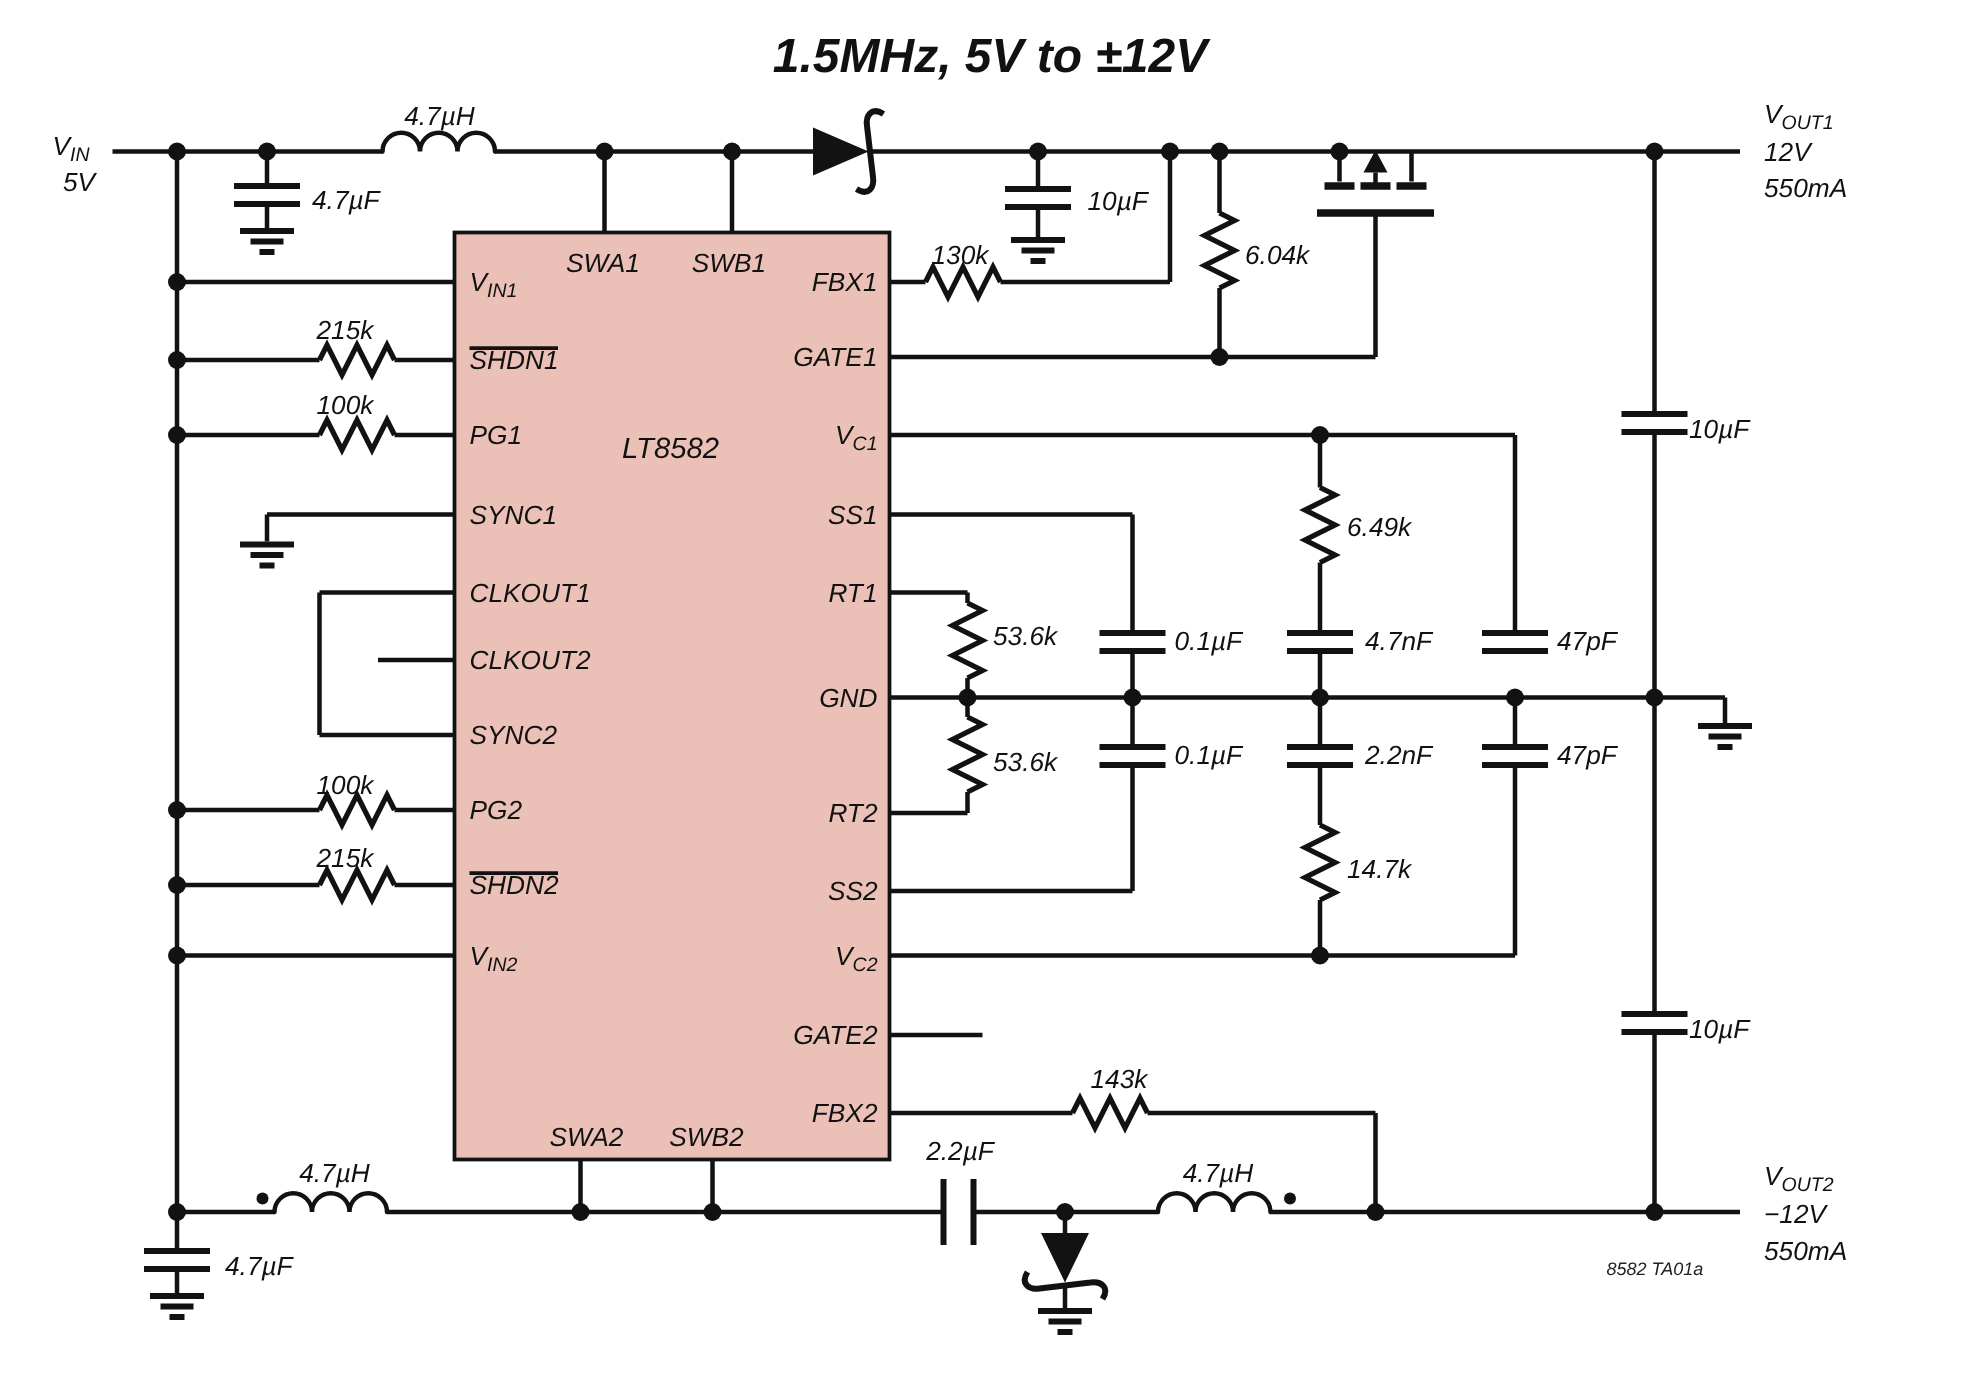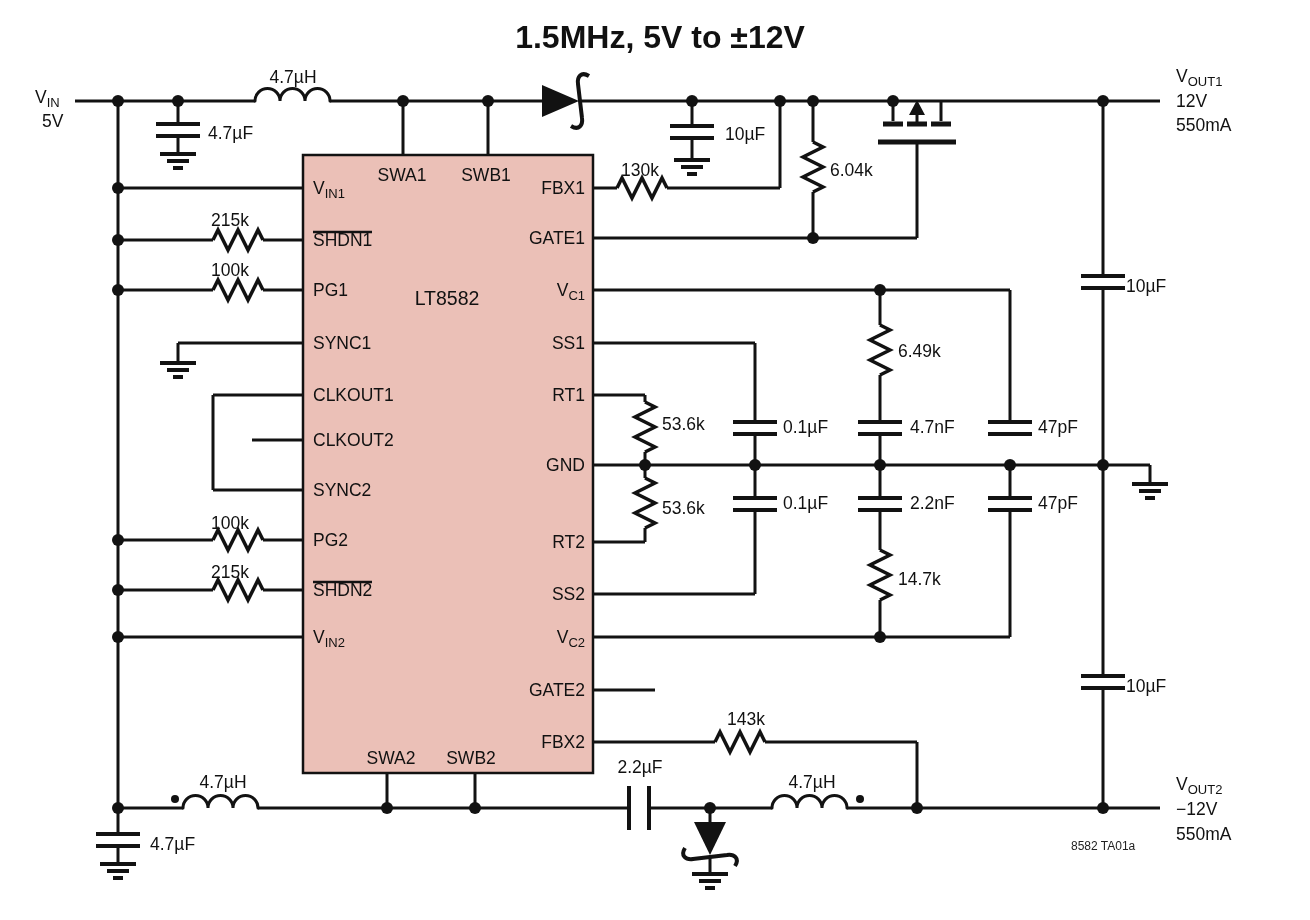--- a/index.html
+++ b/index.html
@@ -1,16 +1,16 @@
 <!DOCTYPE html>
 <html style="--ic-fill: #ebc0b7; --line: #121212;"><head>
 <meta charset="utf-8">
 <style>
   html,body{margin:0;padding:0;background:#fff;}
-  .canvas{position:relative;width:1310px;height:920px;background:#fff;overflow:hidden;}
+  .canvas{position:relative;width:1310px;height:920px;background:#fff;overflow:hidden;font-style:italic;}
   svg{display:block;}
   text{font-family:"Liberation Sans","DejaVu Sans",sans-serif;fill:#111;}
   .t{font-size:17.5px;}
   .ts{font-size:13px;}
   .t2{font-size:19.5px;}
   .title{font-size:32px;font-weight:bold;}
   .note{font-size:12px;fill:#222;}
   .mid{text-anchor:middle;}
   .end{text-anchor:end;}
   .w{fill:none;stroke:var(--line,#111);stroke-width:3;}

